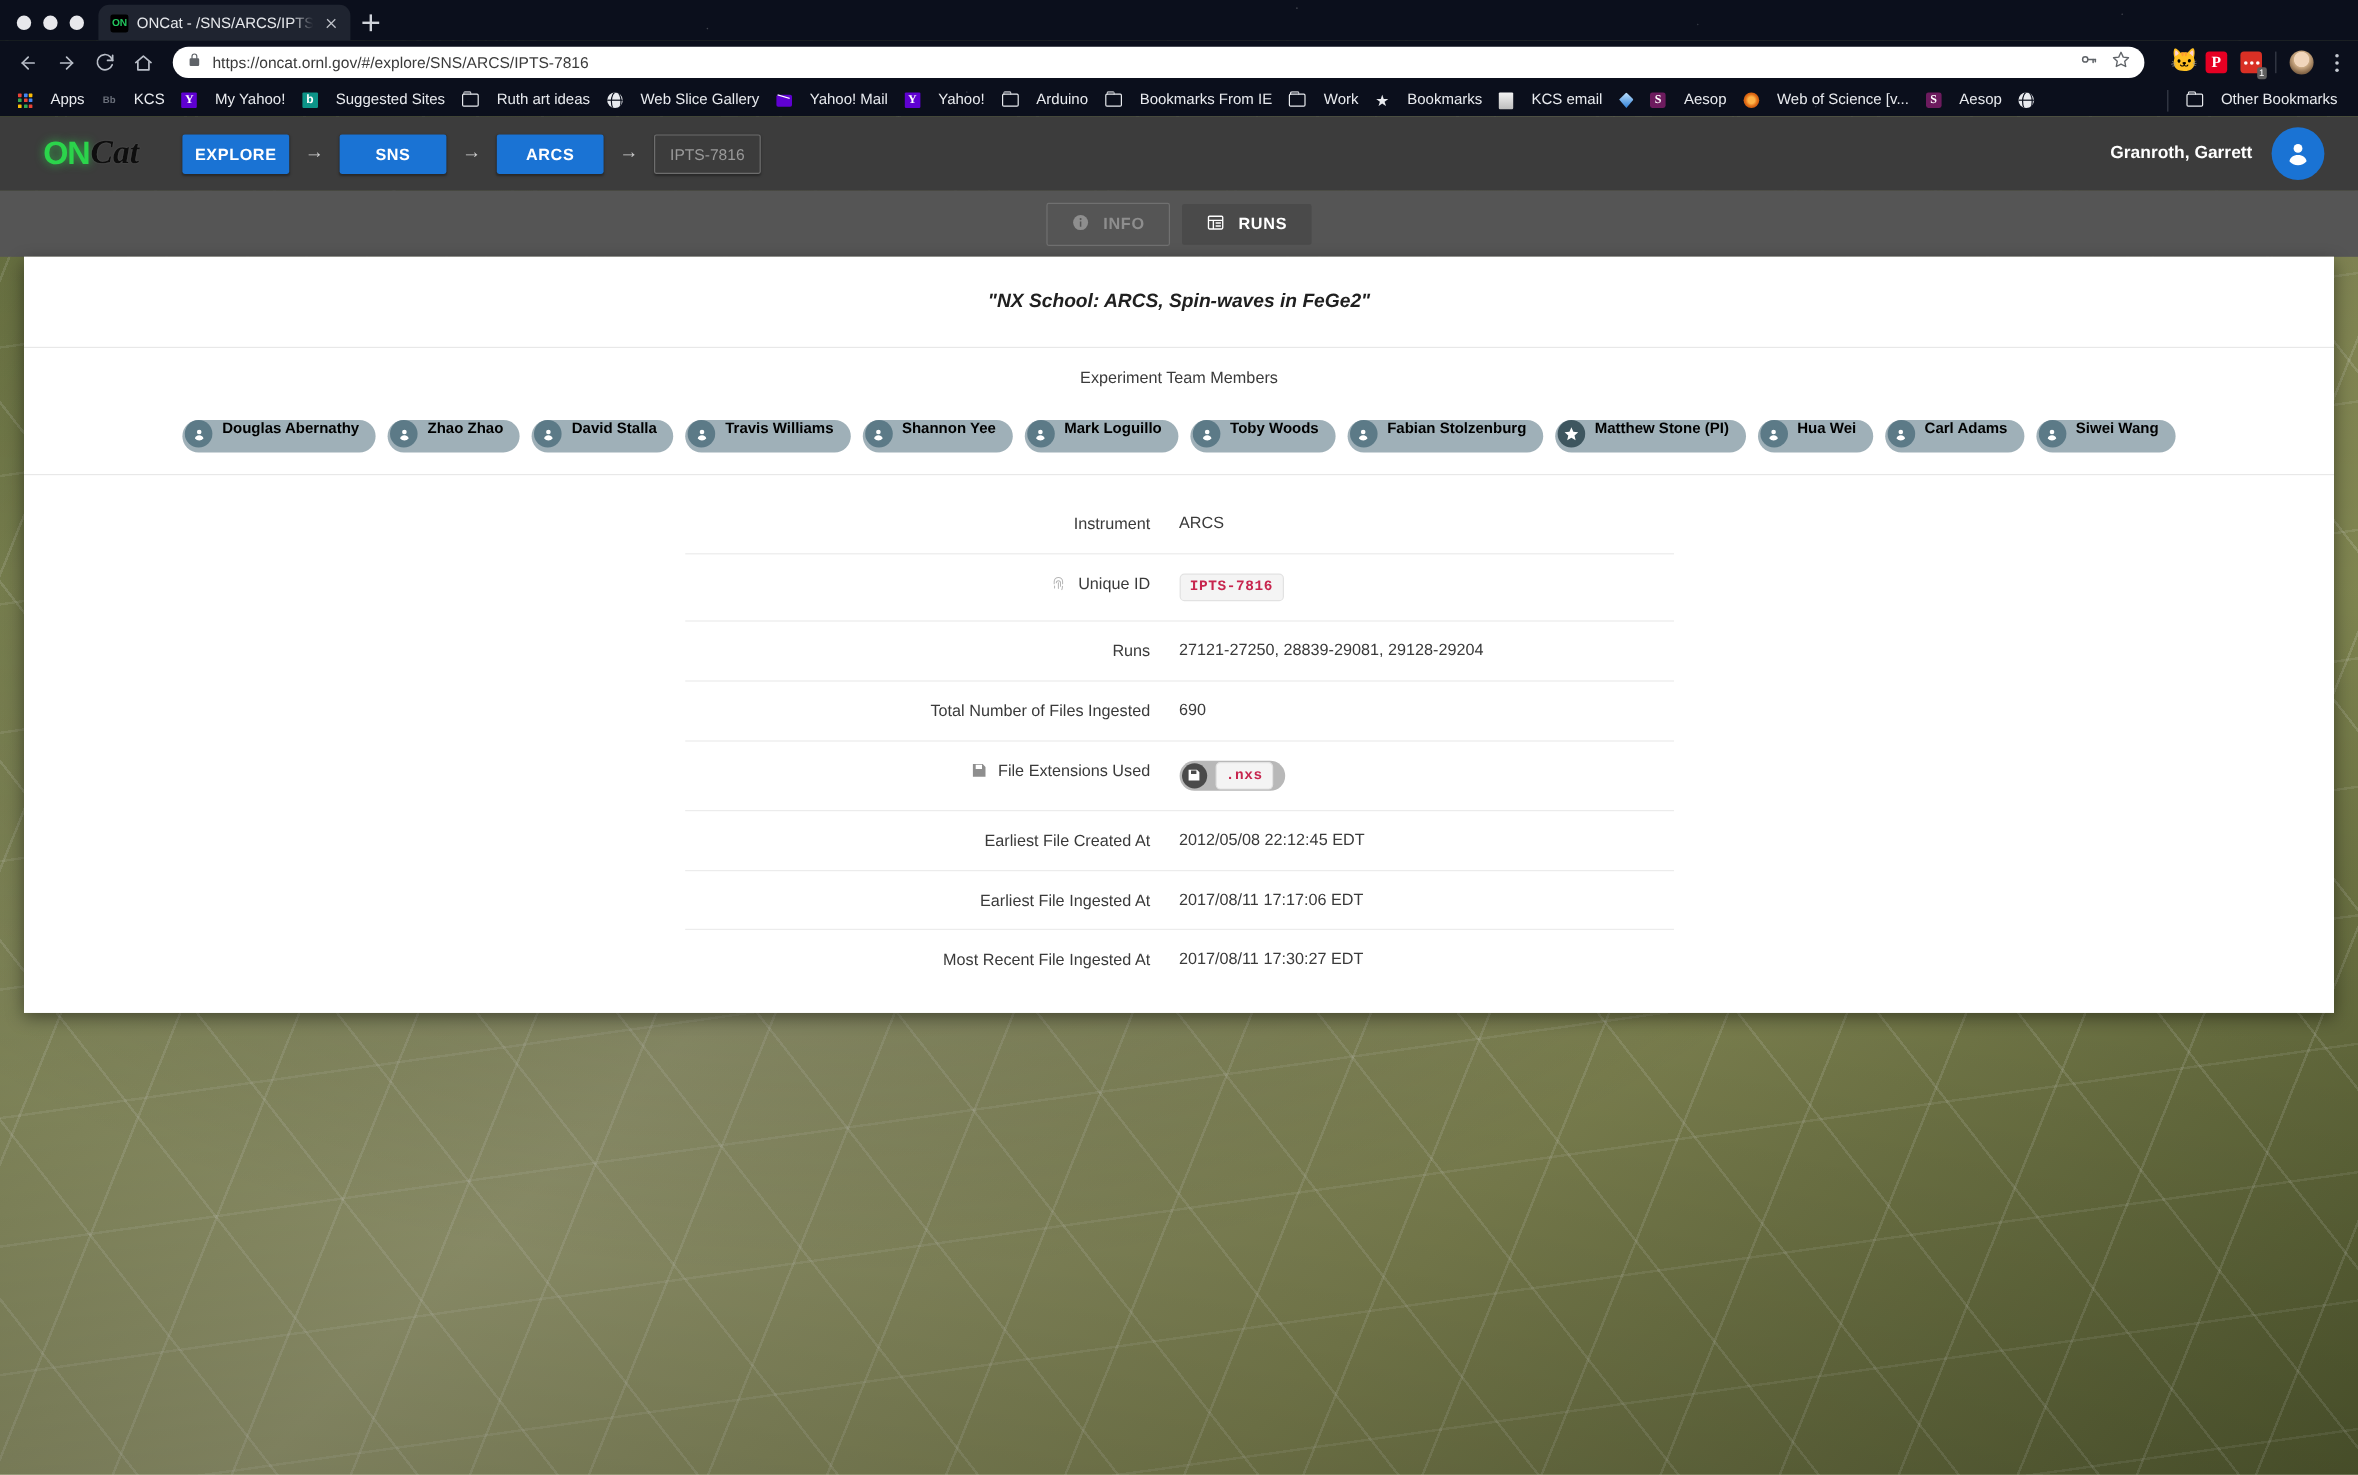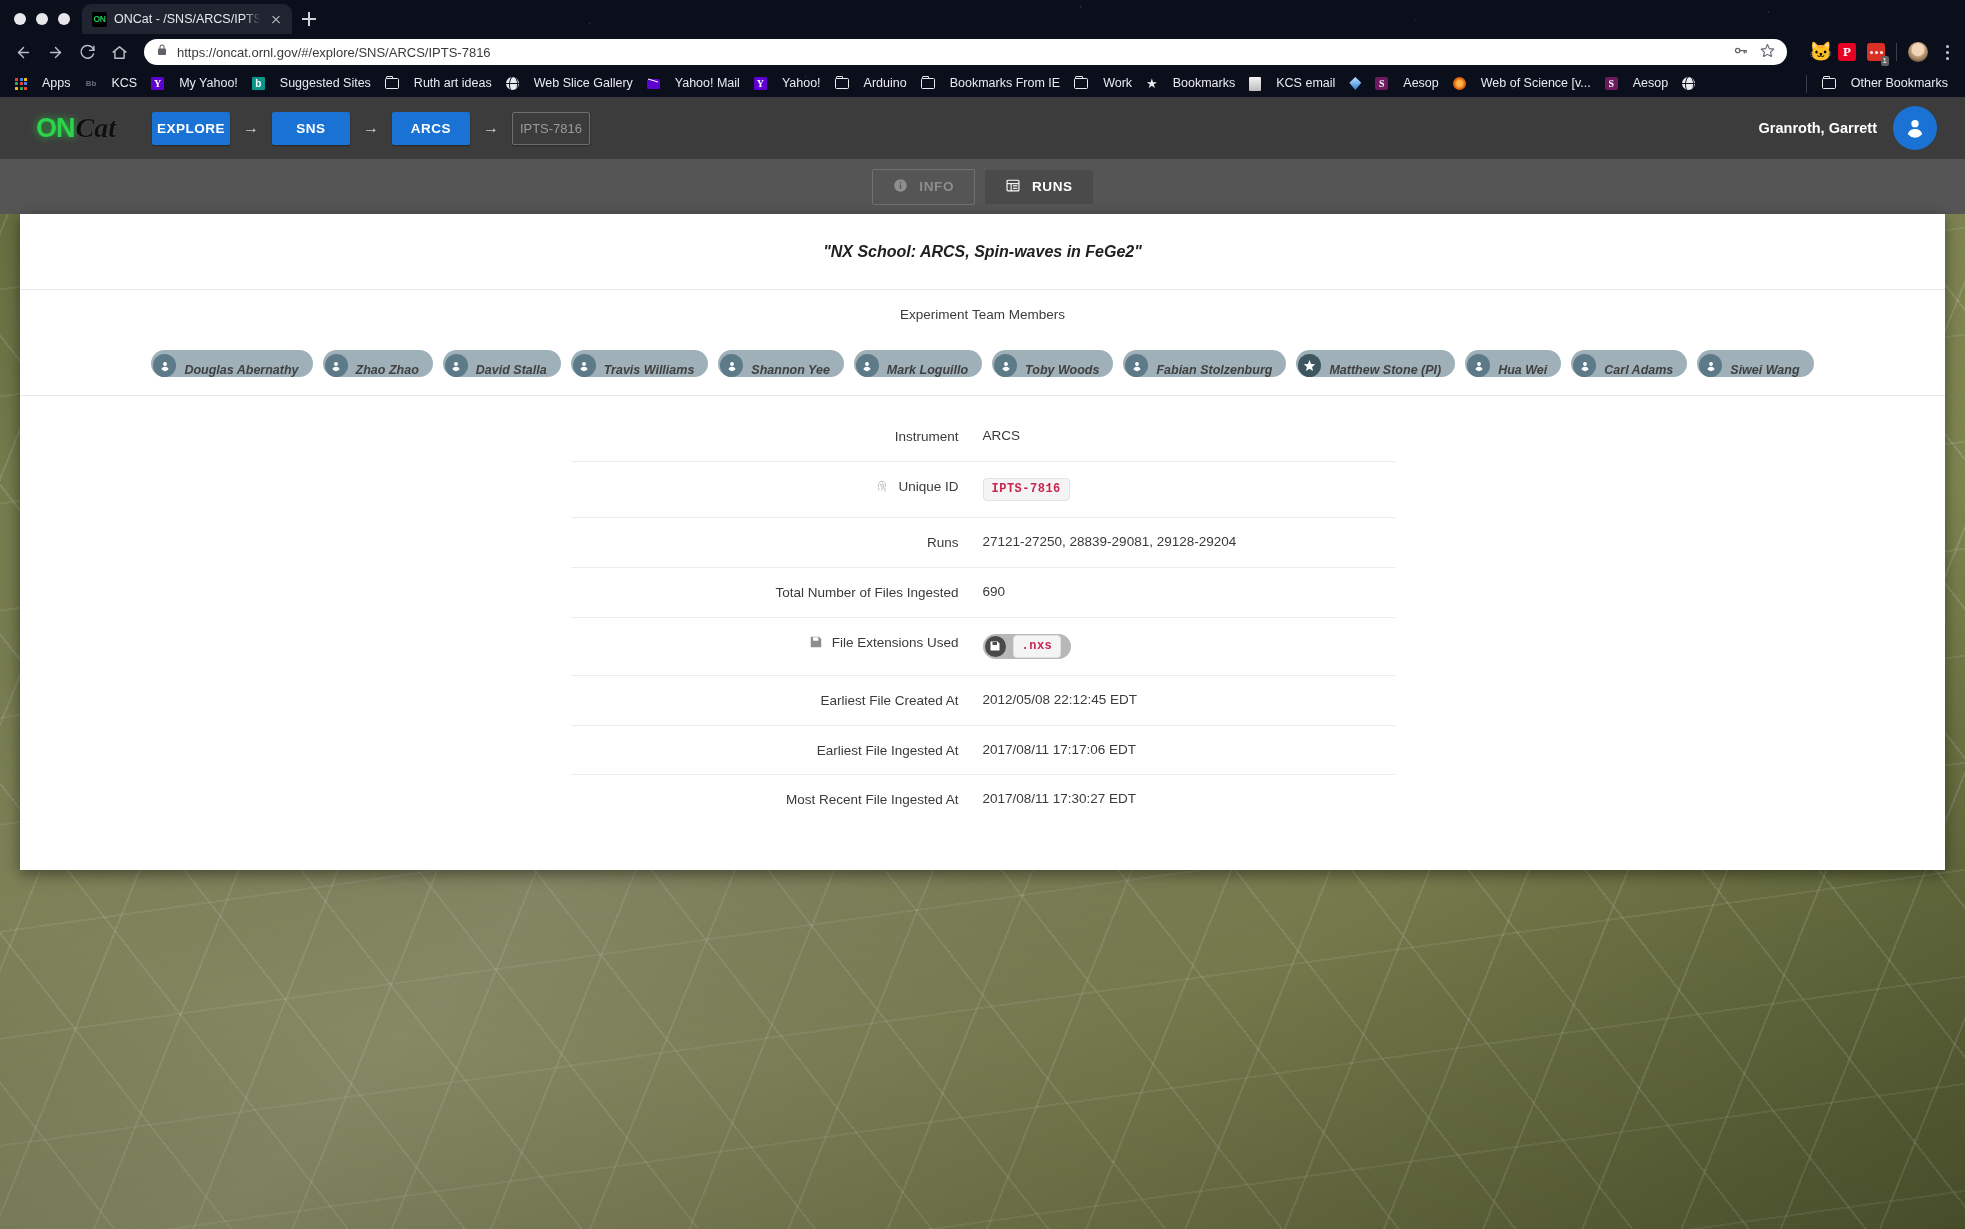--- a/index.html
+++ b/index.html
@@ -251,21 +251,21 @@
     text-shadow: 0 0 1px rgba(255,255,255,0.25);
   }
   .crumbs { display:flex; align-items:center; gap: 0; }
   .crumb {
     background: #1a73d4;
     color: #fff;
     font-size: 13.5px;
     font-weight: bold;
     letter-spacing: 0.5px;
     padding: 9px 0;
-    width: 78px;
+    width: 89px;
     text-align: center;
     border-radius: 2px;
     box-shadow: 0 1px 2px rgba(0,0,0,0.35);
   }
   .crumb.ghost {
     background: transparent;
     border: 1px solid #6d6d6d;
     color: #9a9a9a;
     font-weight: normal;
     letter-spacing: 0;
@@ -331,40 +331,39 @@
     font-style: italic;
     color: #202020;
     padding: 29px 0 28px;
     border-bottom: 1px solid #e8e8e8;
   }
 
   .teamsec { padding: 17px 0 18px; border-bottom: 1px solid #e8e8e8; }
   .teamlabel { text-align:center; font-size: 13.5px; color: #3b3b3b; margin-bottom: 28px; }
   .chips { display:flex; flex-wrap: wrap; justify-content:center; gap: 10px; padding: 0 40px; }
   .chip {
-    display:flex; align-items:flex-end; gap: 8px;
+    display:flex; align-items:flex-start; gap: 8px;
     background: #9fb0b8;
     border-radius: 14px;
     height: 27px;
     padding: 0 14px 0 2px;
-    color: #404040;
+    color: #000000;
     font-size: 12.5px;
     font-weight: bold;
-    font-style: italic;
   }
   .chip .cav {
     width: 23px; height: 23px; border-radius: 50%;
     background: #5c7a87;
     display:flex; align-items:center; justify-content:center;
     flex: 0 0 auto;
   }
   .chip.pi .cav { background: #3e565f; }
 
   
-  .dtable { width: 824px; margin: 0 auto; padding: 16px 0 46px; }
+  .dtable { width: 824px; margin: 0 auto; padding: 16px 0 20px; }
   .drow {
     display: flex;
     align-items: flex-start;
     border-bottom: 1px solid #ececec;
     padding: 16px 0;
     min-height: 42px;
   }
   .drow:last-child { border-bottom: none; }
   .dlabel {
     width: 412px;

